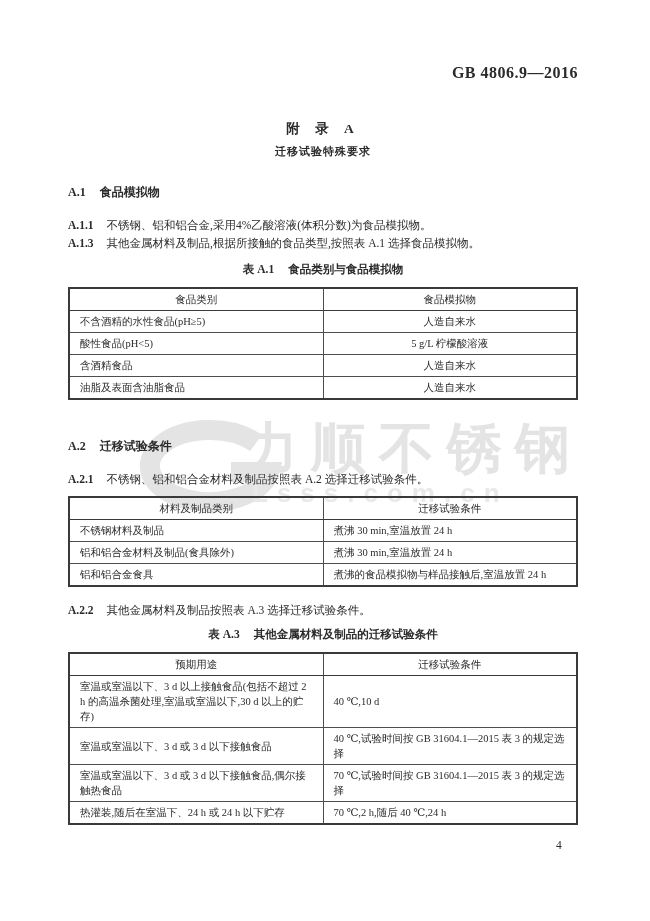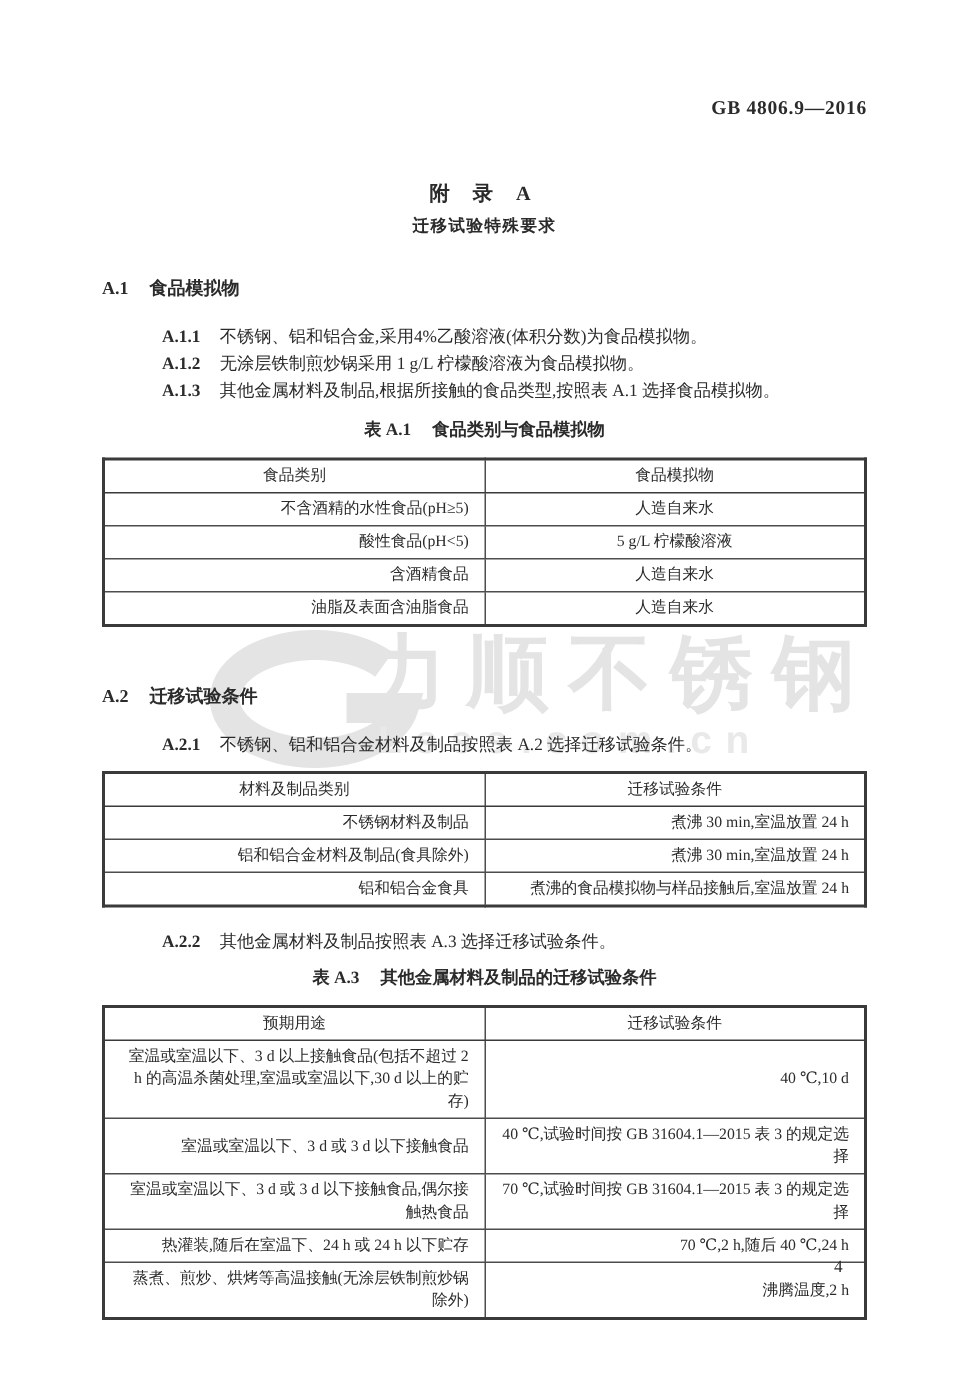--- a/index.html
+++ b/index.html
@@ -18,38 +18,38 @@
     font-weight:bold; font-size:55px; letter-spacing:13px; white-space:nowrap;
   }
   .wm-url {
     position:absolute; left:252px; top:478px;
     font-family:"Liberation Sans","DejaVu Sans",sans-serif;
     font-weight:bold; font-size:26px; letter-spacing:9px; white-space:nowrap;
   }
   
   .doc-code {
     position:absolute; top:64px; right:72px; z-index:1;
-    font-size:13px; font-weight:bold; letter-spacing:0.5px;
+    font-size:16px; font-weight:bold; letter-spacing:0.5px;
   }
   .page-num { position:absolute; top:839px; left:556px; z-index:1; font-size:11.5px; }
   
   .content { position:absolute; left:68px; top:0; width:510px; z-index:1; }
   .appendix-label {
     margin-top:120px; text-align:center; font-weight:bold;
     font-size:13.5px; line-height:17px; letter-spacing:6px;
   }
   .appendix-title {
     margin-top:6px; text-align:center; font-weight:bold;
     font-size:11px; line-height:17px; letter-spacing:1px;
   }
   .sec-head { font-weight:bold; font-size:12px; line-height:16px; }
   .sec-head .num { margin-right:14px; }
   .mt-a1 { margin-top:24px; }
   .mt-a2 { margin-top:38px; }
-  .clause { font-size:11.5px; line-height:14px; margin-top:4px;margin-left:40px; }
+  .clause { font-size:11.5px; line-height:14px; margin-top:4px; }
   .clause .num { font-weight:bold; margin-right:13px; }
   .clause-first { margin-top:18px; }
   .tcaption {
     text-align:center; font-weight:bold; font-size:11.5px; line-height:15px;
   }
   .tcaption .tlabel { margin-right:14px; }
   .cap-a1 { margin-top:12px; }
   .cap-a2 { margin-top:12px; }
   .cap-a3 { margin-top:10px; }
   table.gbt {
@@ -58,21 +58,21 @@
   }
   .gbt-a1 { margin-top:12px;border-radius:30px; }
   table.gbt th, table.gbt td {
     border:1px solid #4d4d4d; line-height:15px;
     padding:3px 10px; vertical-align:middle; font-weight:normal;
   }
   table.gbt { border:2px solid #3a3a3a; }
   table.gbt thead th { border-bottom:1.5px solid #3a3a3a; text-align:center; padding:3px 4px; }
   table.gbt col.c1 { width:50%; }
   table.gbt col.c2 { width:50%; }
-  td.al { text-align:right; }
+  td.al { text-align:left; }
   td.ac { text-align:center; }
 </style>
 </head>
 <body>
 
 <div class="page">
 
   <div class="watermark">
     <svg class="wm-logo" width="150" height="100" viewBox="0 0 150 100" style="color: rgb(228, 228, 228);">
       <path d="M121 27 A60 36 0 1 0 134 56 L 96 56" fill="none" stroke="currentColor" stroke-width="20"></path>
@@ -89,23 +89,20 @@
     <div class="appendix-title">迁移试验特殊要求</div>
 
     <div class="sec-head mt-a1">
       <span class="num">A.1</span><span>食品模拟物</span>
     </div>
 
     <p class="clause clause-first">
       <span class="num">A.1.1</span><span>不锈钢、铝和铝合金,采用4%乙酸溶液(体积分数)为食品模拟物。</span>
     </p>
     <p class="clause">
-      <span class="num">A.1.2</span><span>无涂层铁制煎炒锅采用 1 g/L 柠檬酸溶液为食品模拟物。</span>
-    </p>
-    <p class="clause">
       <span class="num">A.1.3</span><span>其他金属材料及制品,根据所接触的食品类型,按照表 A.1 选择食品模拟物。</span>
     </p>
 
     <div class="tcaption cap-a1">
       <span class="tlabel">表 A.1</span><span>食品类别与食品模拟物</span>
     </div>
     <table class="gbt gbt-a1">
       <colgroup>
           <col class="c1">
           <col class="c2">
@@ -199,24 +196,20 @@
           <td class="al">40 ℃,试验时间按 GB 31604.1—2015 表 3 的规定选择</td>
         </tr>
         <tr>
           <td class="al">室温或室温以下、3 d 或 3 d 以下接触食品,偶尔接触热食品</td>
           <td class="al">70 ℃,试验时间按 GB 31604.1—2015 表 3 的规定选择</td>
         </tr>
         <tr>
           <td class="al">热灌装,随后在室温下、24 h 或 24 h 以下贮存</td>
           <td class="al">70 ℃,2 h,随后 40 ℃,24 h</td>
         </tr>
-        <tr>
-          <td class="al">蒸煮、煎炒、烘烤等高温接触(无涂层铁制煎炒锅除外)</td>
-          <td class="al">沸腾温度,2 h</td>
-        </tr>
       </tbody>
     </table>
 
   </div>
 
   <div class="page-num">4</div>
 
 </div>
 
 </body></html>

